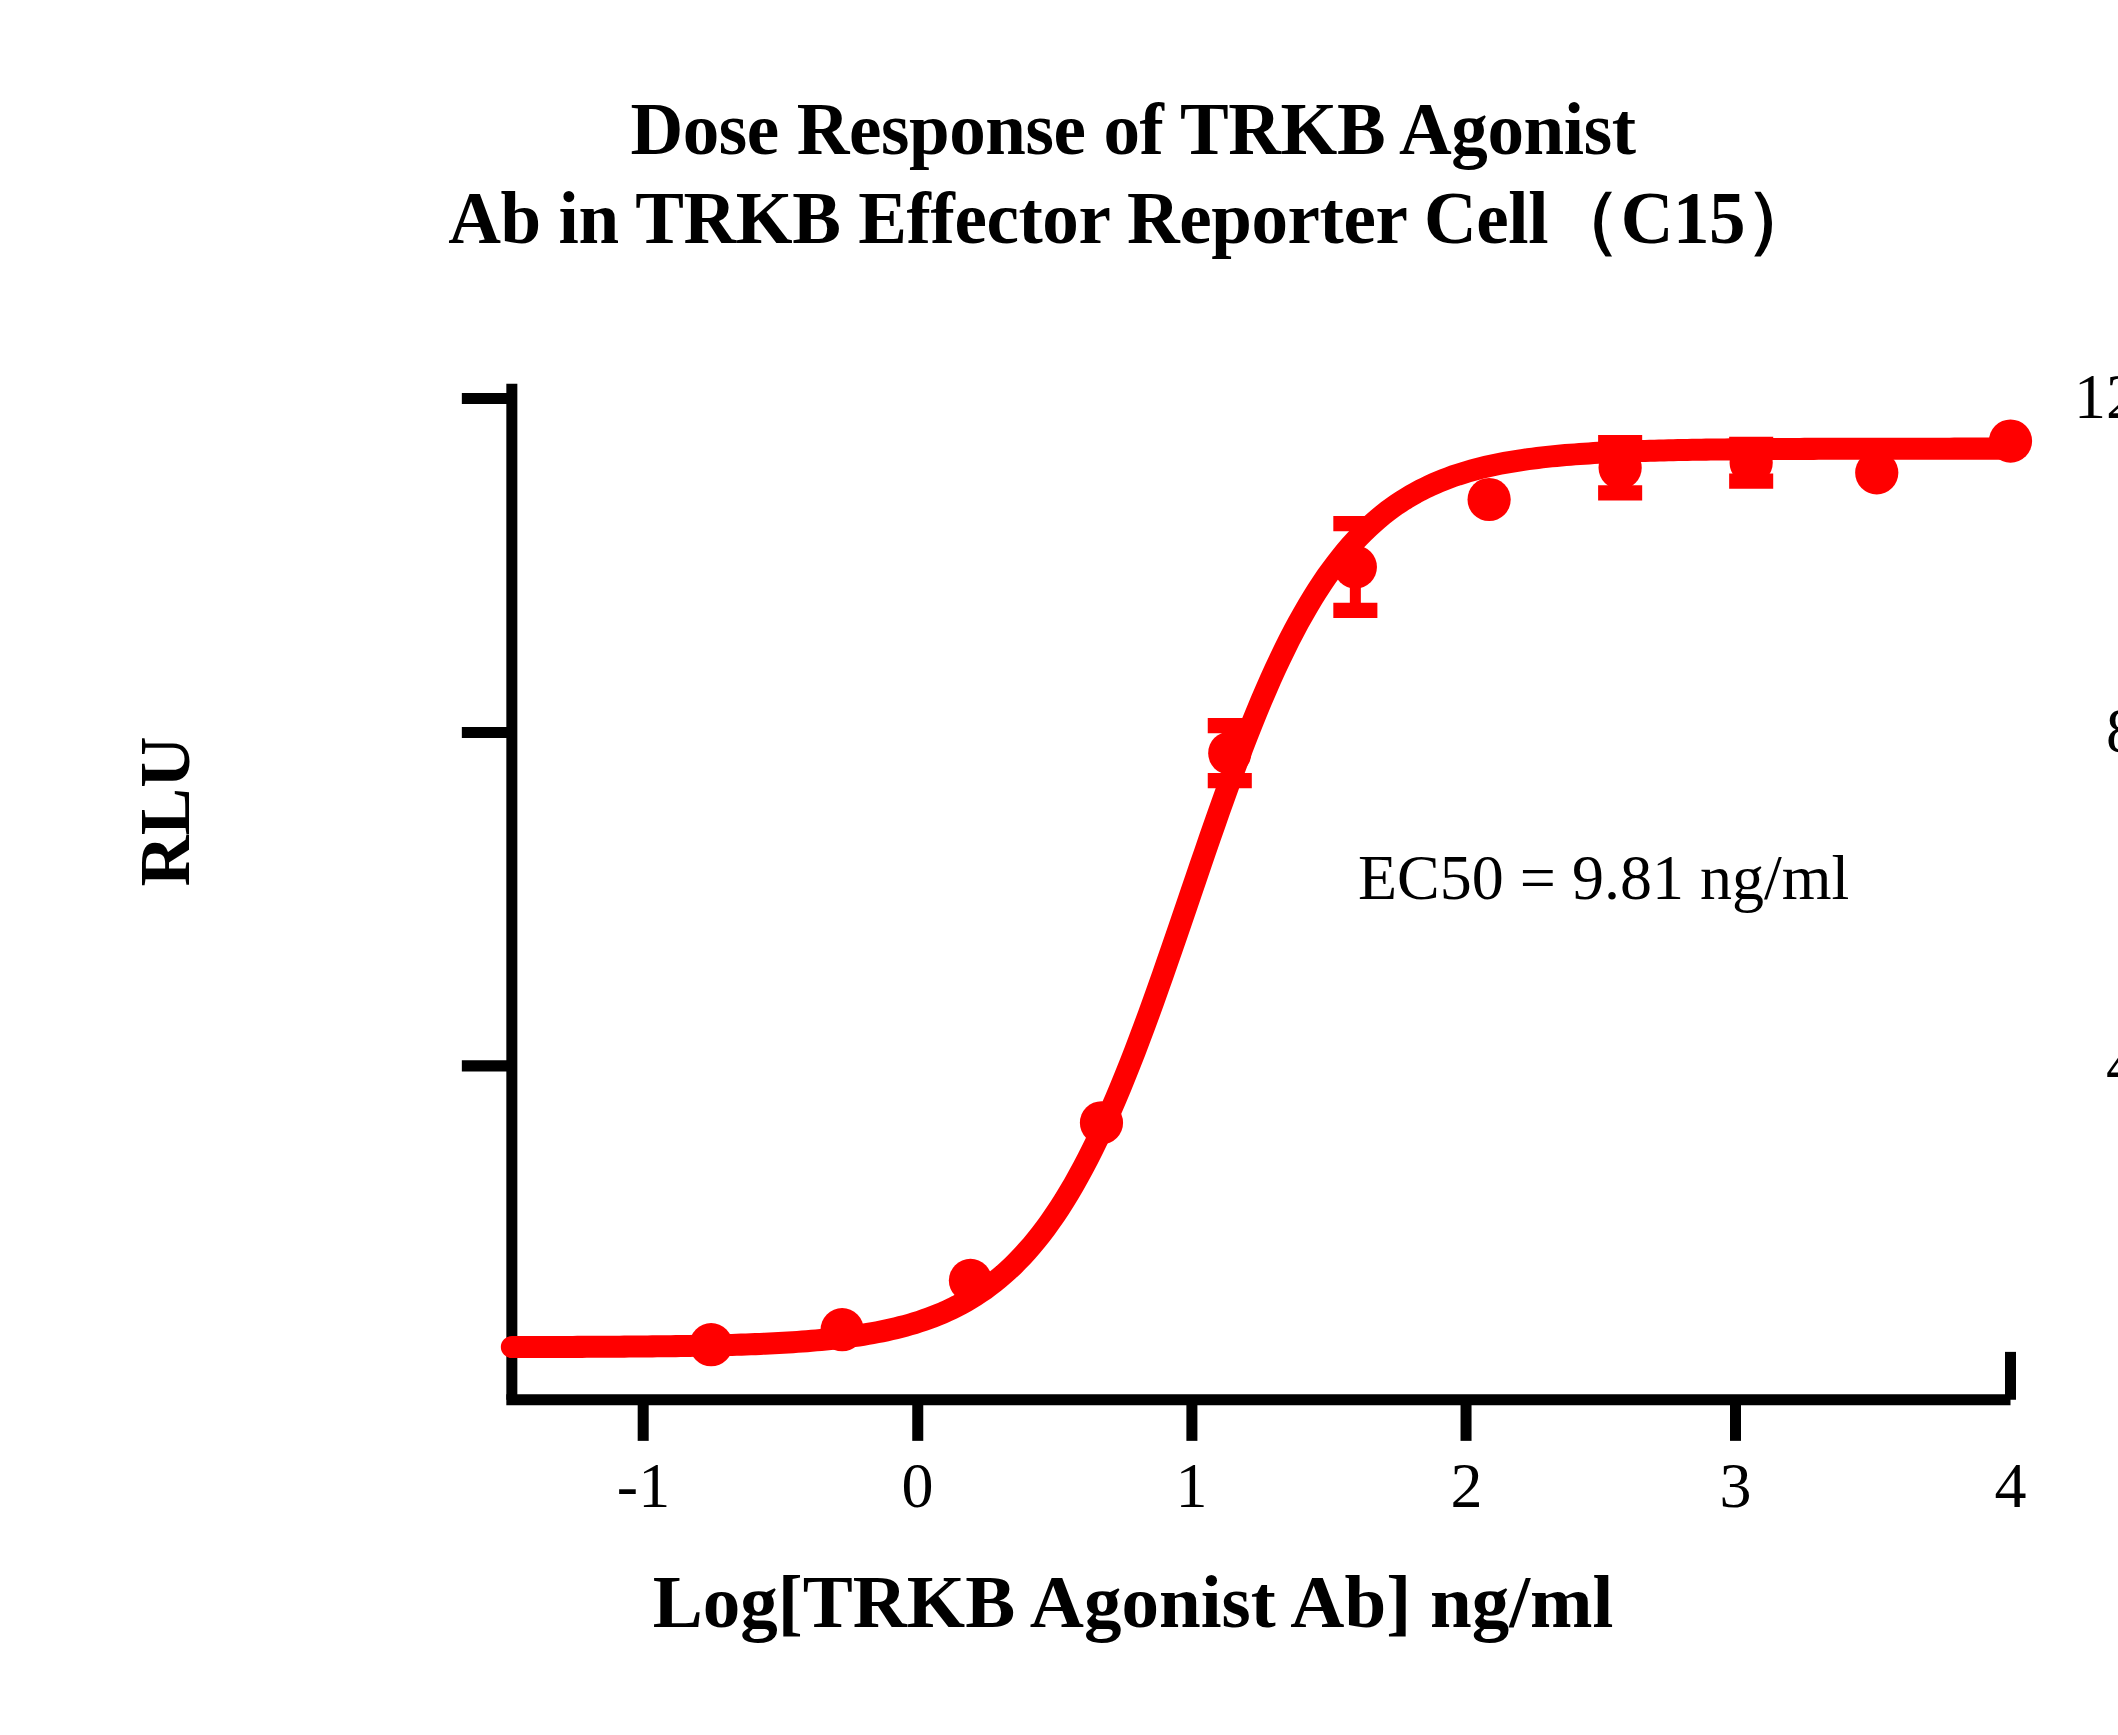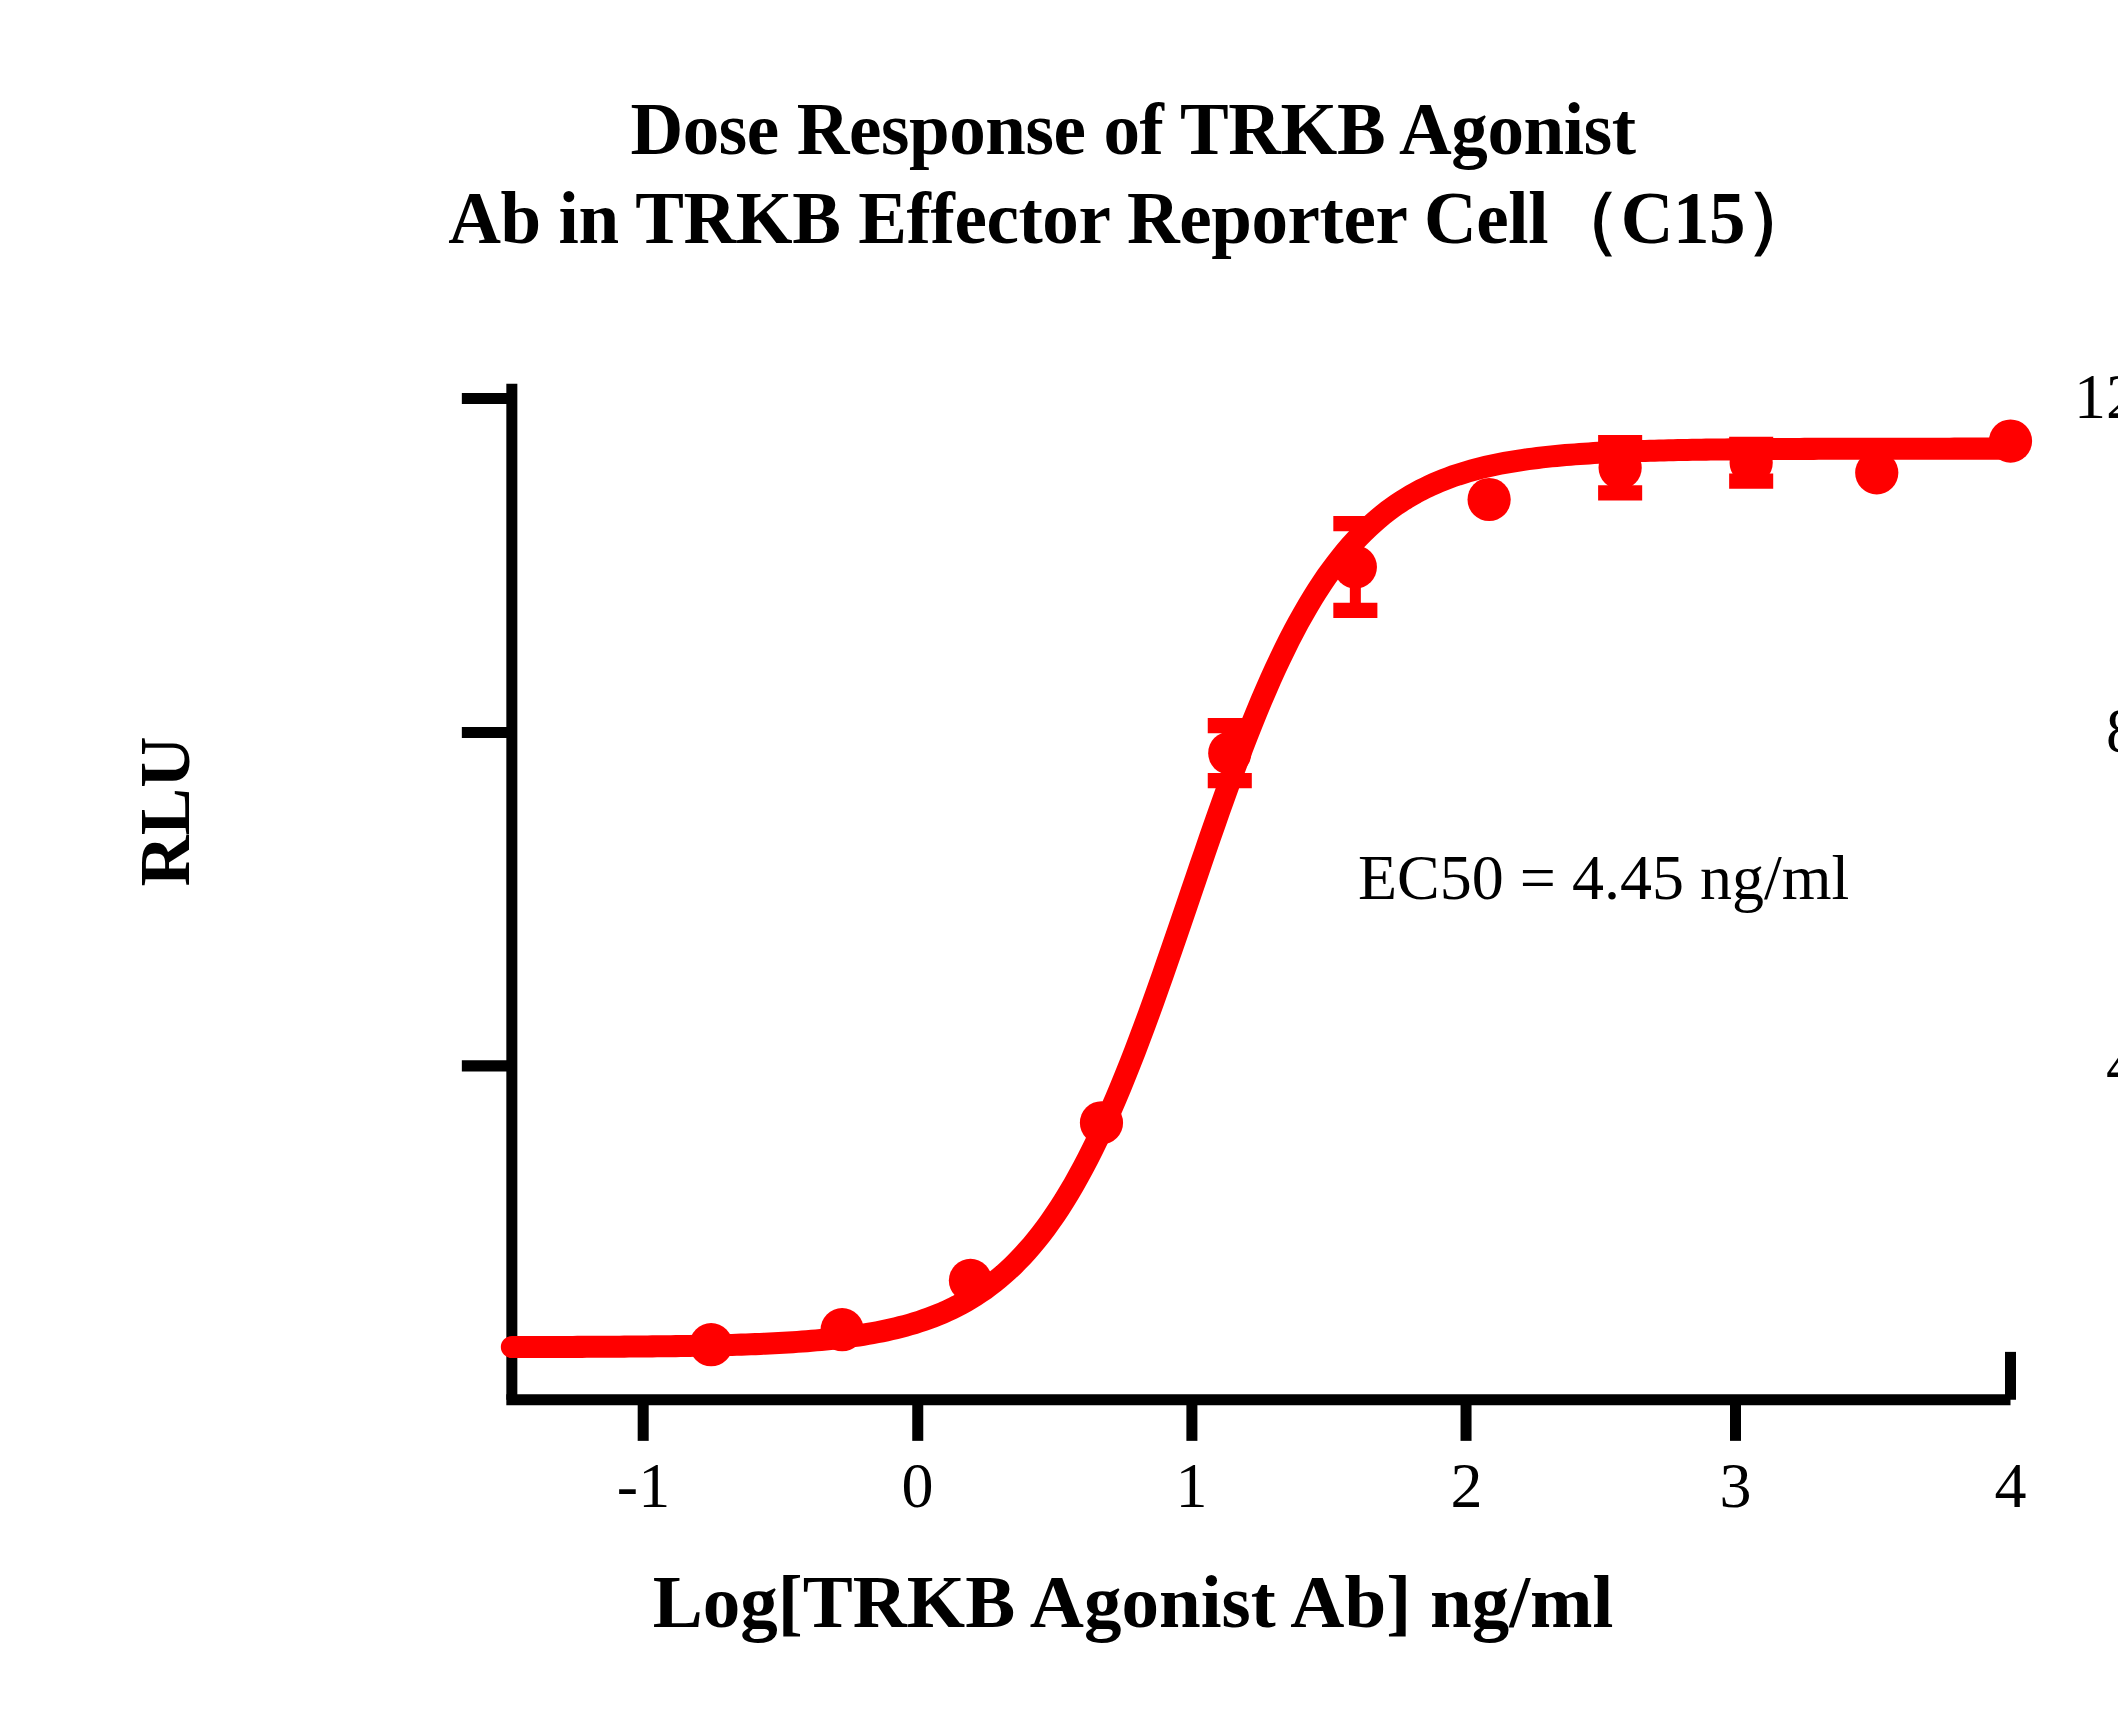--- a/index.html
+++ b/index.html
@@ -59,21 +59,21 @@
   <div class="ytick-label" style="top:694px;width:449px;">80000</div>
   <div class="ytick-label" style="top:360px;width:449px;">120000</div>
 
   <div class="xtick-label" style="left:580px;top:1449px;">-1</div>
   <div class="xtick-label" style="left:854px;top:1449px;">0</div>
   <div class="xtick-label" style="left:1128px;top:1449px;">1</div>
   <div class="xtick-label" style="left:1403px;top:1449px;">2</div>
   <div class="xtick-label" style="left:1672px;top:1449px;">3</div>
   <div class="xtick-label" style="left:1947px;top:1449px;">4</div>
 
-  <div class="ann" style="left:1358px;top:841px;">EC50 = 4.45 ng/ml</div>
+  <div class="ann" style="left:1358px;top:841px;">EC50 = 9.81 ng/ml</div>
 
   <svg width="2266" height="1736" viewBox="0 0 5348 4096">
     <g>
       <line x1="1208" y1="905" x2="1208" y2="3303" stroke="#000" stroke-width="26"></line>
       <line x1="1195" y1="3303" x2="4745" y2="3303" stroke="#000" stroke-width="26"></line>
       <line x1="4745" y1="3303" x2="4745" y2="3190" stroke="#000" stroke-width="26"></line>
     </g>
 
     <g stroke="#000" stroke-width="26">
       <line x1="1208" y1="940" x2="1090" y2="940"></line>

